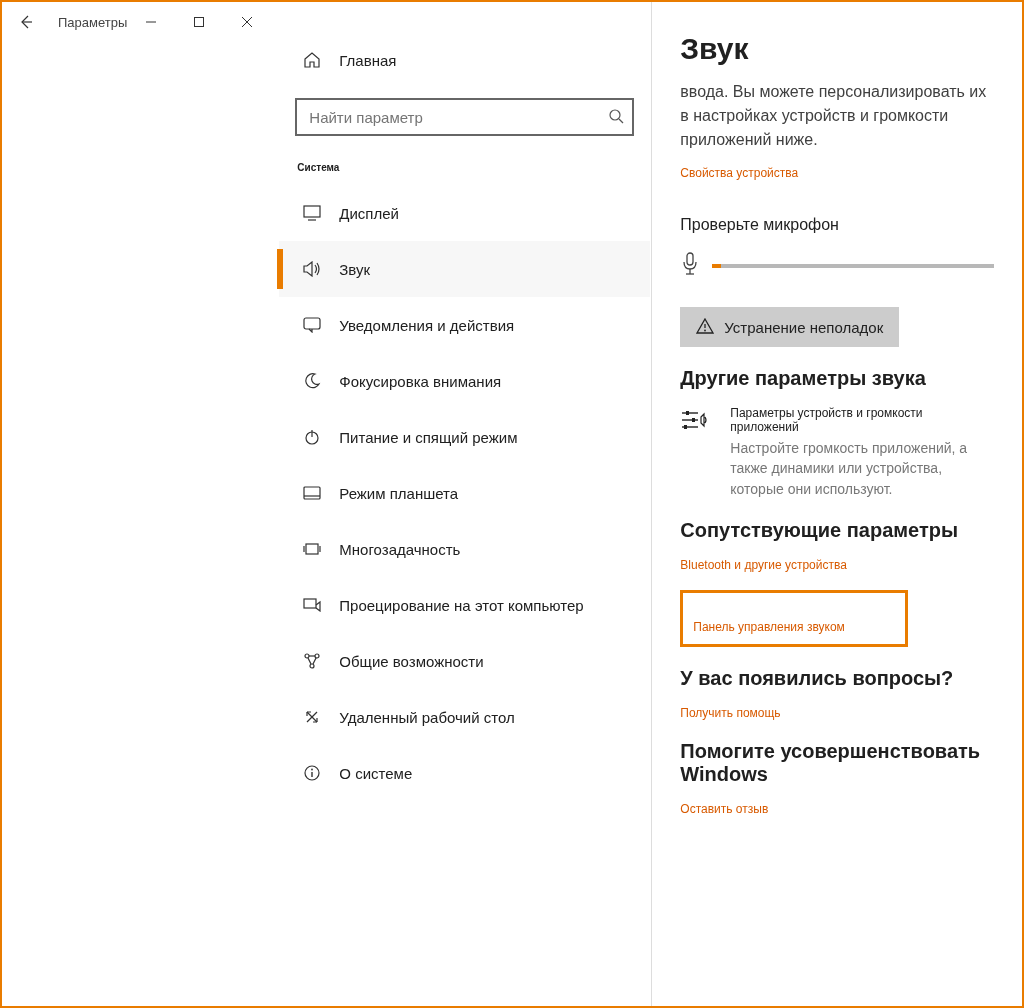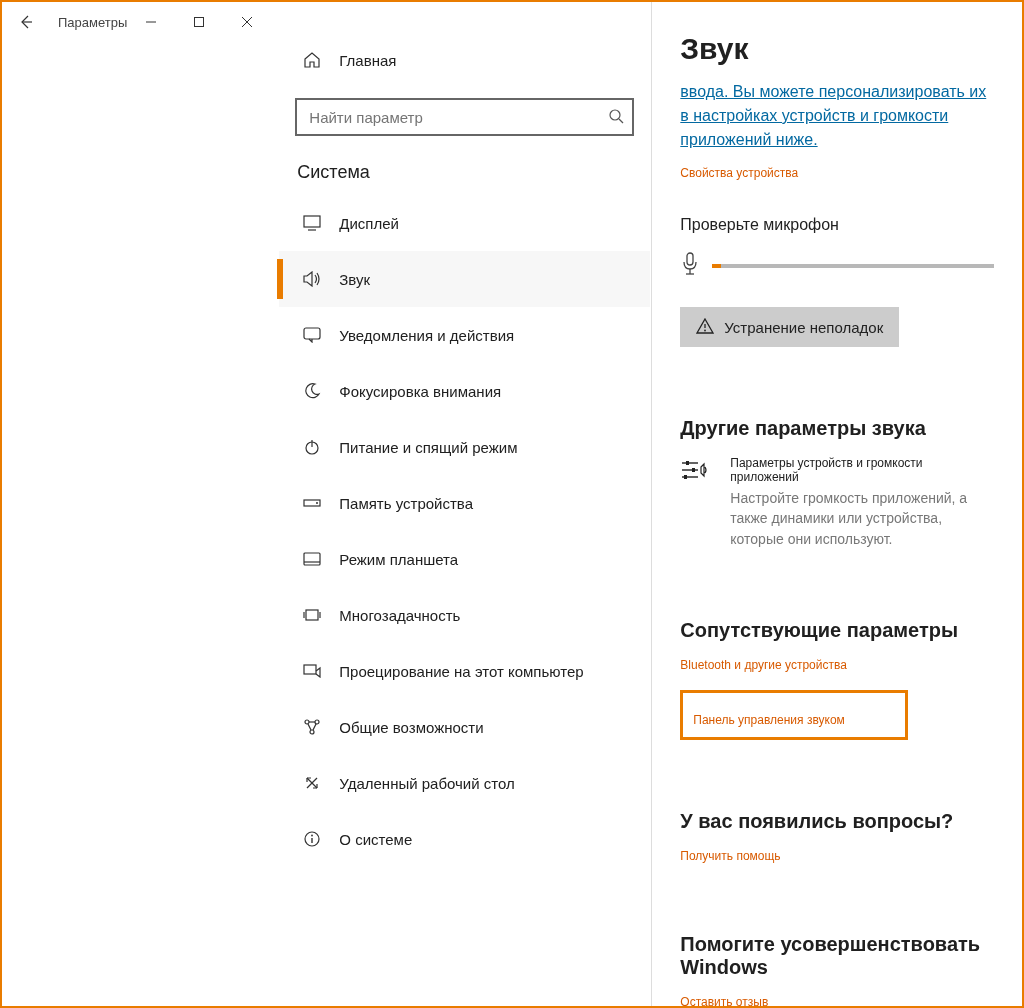--- a/index.html
+++ b/index.html
@@ -94,43 +94,42 @@
     background: #fff;
     padding: 0 8px 0 10px;
   }
   .search-box input {
     flex: 1; border: none; outline: none;
     font-size: 15px; color: #ef4444;
     background: transparent;
   }
   .search-icon { color: #555; }
   .section-hdr {
-    font-weight: 400;
-    font-size: 18px;
+    font-weight: 700;
+    font-size: 10px;
     padding: 8px 0 12px 18px;
   }
   .nav-item.active::before {
     content: "";
     position: absolute;
     left: -2px; top: 8px; bottom: 8px;
     width: 6px;
     background: #e97c00;
   }
   .nav-item.active { background: rgba(0,0,0,0.03); }
 
   
   .page-title {
     font-size: 30px; font-weight: 600;
     margin: 0 0 14px 0;
   }
   .desc {
-    font-size: 16px; color: #0369a1;
+    font-size: 16px; color: #404040;
     line-height: 1.5;
     margin-bottom: 14px;
-    text-decoration: underline;
   }
   .link {
     color: #d85a00;
     font-size: 12px;
     cursor: pointer;
   }
   .subhdr {
     font-size: 16px; color: #222;
     margin-top: 36px;
     margin-bottom: 8px;
@@ -154,34 +153,34 @@
     background: #ccc;
     padding: 0 16px;
     height: 40px;
     font-size: 15px; color: #222;
     border: none;
   }
   .tshoot-btn .warn-icon { margin-right: 10px; }
 
   .sec-title {
     font-size: 20px; font-weight: 600;
-    margin-top: 70px; margin-bottom: 16px;
+    margin-top: 20px; margin-bottom: 16px;
   }
   .option-row {
     display: flex; align-items: flex-start;
     margin-bottom: 10px;
   }
   .option-icon { margin-right: 22px; margin-top: 2px; color: #222; }
   .option-title { font-size: 12px; margin-bottom: 4px; }
   .option-desc { font-size: 14px; color: #777; line-height: 1.45; max-width: 460px; }
 
   .highlight-box {
     border: 3px solid #e97c00;
     display: inline-block;
-    padding: 20px 60px 10px 10px;
+    padding: 27px 60px 10px 10px;
     margin-top: 10px;
     text-align: right;
   }
 </style>
 </head>
 <body>
 
 <div class="window">
 
   <div class="titlebar">
@@ -277,29 +276,20 @@
         <span class="nav-label">Фокусировка внимания</span>
       </div>
       <div class="nav-item">
         <span class="nav-icon">
             <svg width="18" height="18" viewBox="0 0 18 18">
               <circle cx="9" cy="10" r="6" stroke="#333" stroke-width="1.2" fill="none"></circle>
               <line x1="9" y1="2" x2="9" y2="9" stroke="#333" stroke-width="1.2"></line>
             </svg>
           </span>
         <span class="nav-label">Питание и спящий режим</span>
-      </div>
-      <div class="nav-item">
-        <span class="nav-icon">
-            <svg width="18" height="12" viewBox="0 0 18 12">
-              <rect x="1" y="3" width="16" height="6" stroke="#333" stroke-width="1.2" fill="none"></rect>
-              <circle cx="14" cy="6" r="1" fill="#333"></circle>
-            </svg>
-          </span>
-        <span class="nav-label">Память устройства</span>
       </div>
       <div class="nav-item">
         <span class="nav-icon">
             <svg width="18" height="14" viewBox="0 0 18 14">
               <rect x="1" y="1" width="16" height="12" rx="1" stroke="#333" stroke-width="1.2" fill="none"></rect>
               <line x1="1" y1="10" x2="17" y2="10" stroke="#333" stroke-width="1.2"></line>
             </svg>
           </span>
         <span class="nav-label">Режим планшета</span>
       </div>

